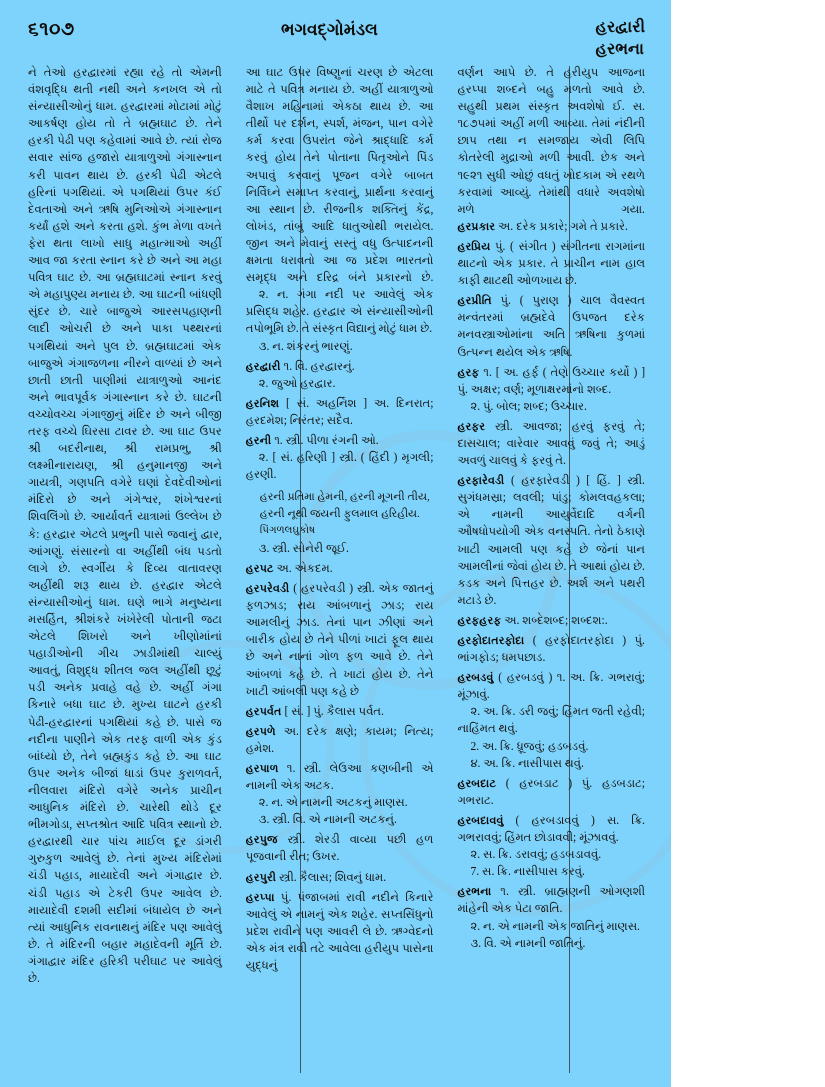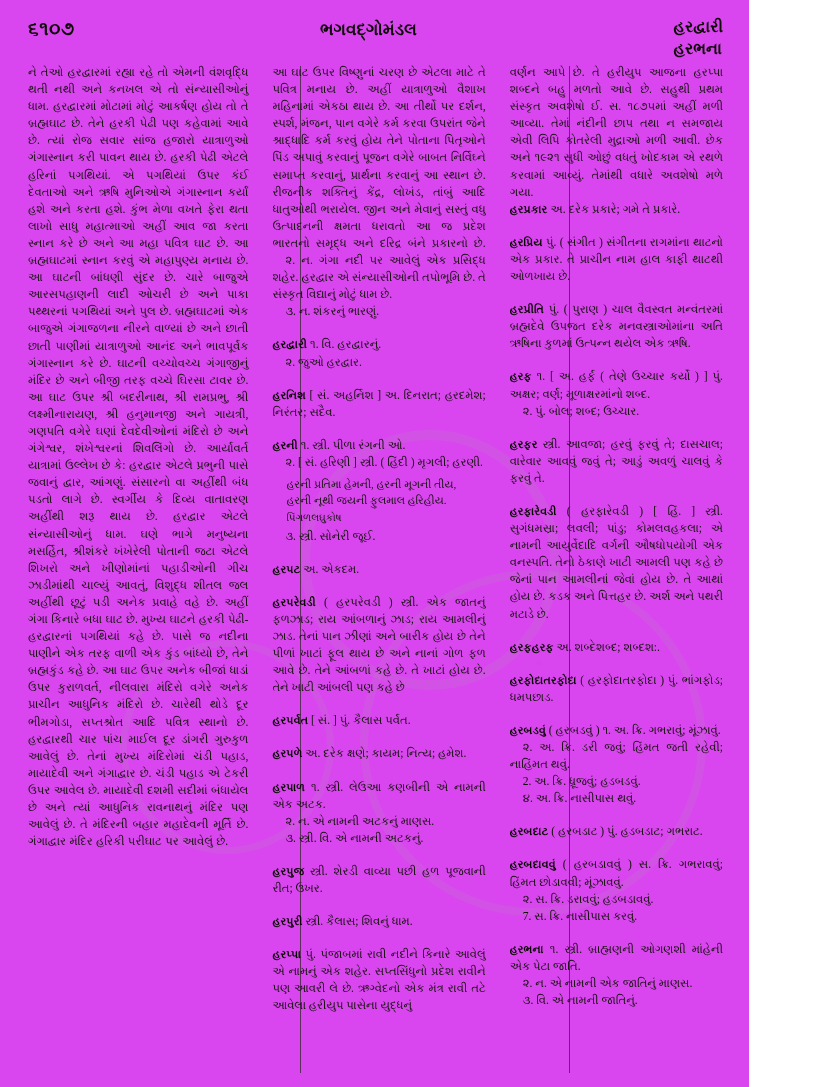--- a/index.html
+++ b/index.html
@@ -6,23 +6,23 @@
     margin: 0;
     padding: 0;
     background: #ffffff;
   }
   body {
     font-family: "Liberation Serif", "DejaVu Serif", serif;
   }
 
   #page {
     position: relative;
-    width: 749px;
+    width: 671px;
     height: 1087px;
-    background: #d946ef;
+    background: #7dd3fc;
     overflow: hidden;
   }
 
   
   .scan-blotch {
     position: absolute;
     border-radius: 50%;
     border: 10px solid rgba(170,170,170,0.13);
     pointer-events: none;
   }
@@ -109,21 +109,21 @@
   .para {
     margin: 0 0 0 0;
     text-align: justify;
     text-justify: inter-word;
     text-align-last: justify;
     word-spacing: .5px;
   }
   .para.last { text-align-last: left; }
 
   .entry {
-    margin-top: 16px;
+    margin-top: 3px;
     text-align: justify;
     text-align-last: left;
   }
   .entry:first-child { margin-top: 0; }
 
   .headword {
     font-weight: bold;
     font-size: 11px;
     letter-spacing: .2px;
     color: #0f0d0a;

